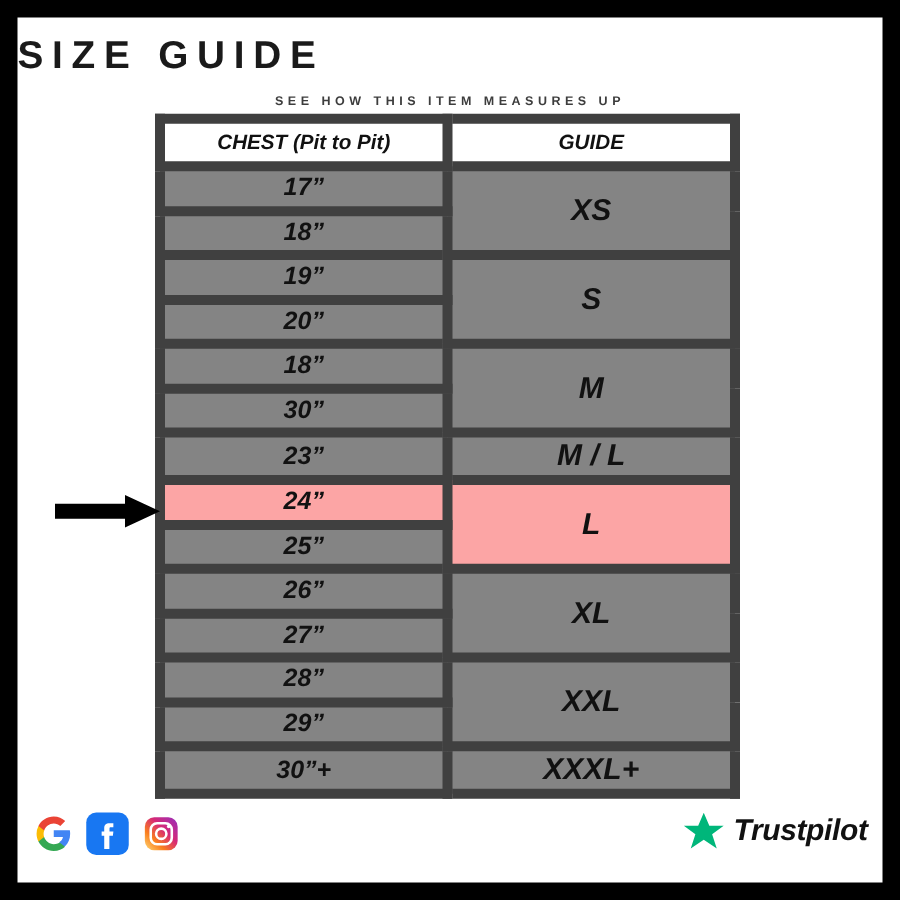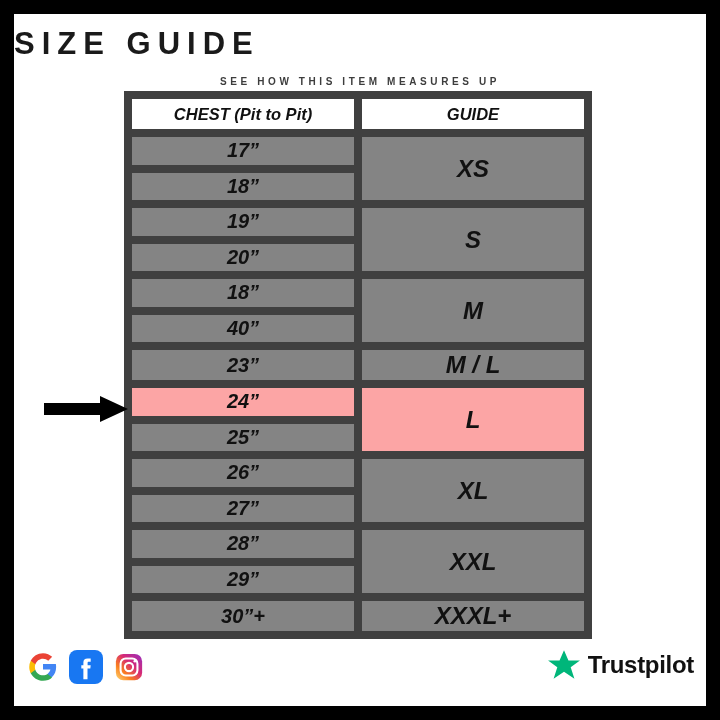--- a/index.html
+++ b/index.html
@@ -137,20 +137,21 @@
     bottom: 16px;
     display: flex;
     align-items: center;
     gap: 7px;
   }
   .tp-text {
     font-size: 24px;
     font-weight: bold;
     color: #111111;
     letter-spacing: -0.3px;
+    font-style: italic;
   }
 </style>
 </head>
 <body>
 
 <div class="frame">
 
   <div class="title">SIZE GUIDE</div>
   <div class="subtitle">SEE HOW THIS ITEM MEASURES UP</div>
 
@@ -178,21 +179,21 @@
         </tr>
         <tr>
           <td class="chest gray">20”</td>
         </tr>
 
         <tr>
           <td class="chest gray">18”</td>
           <td class="size gray" rowspan="2">M</td>
         </tr>
         <tr>
-          <td class="chest gray">40”</td>
+          <td class="chest gray">30”</td>
         </tr>
 
         <tr>
           <td class="chest gray">23”</td>
           <td class="size gray">M / L</td>
         </tr>
 
         <tr>
           <td class="chest white">24”</td>
           <td class="size white" rowspan="2">L</td>

